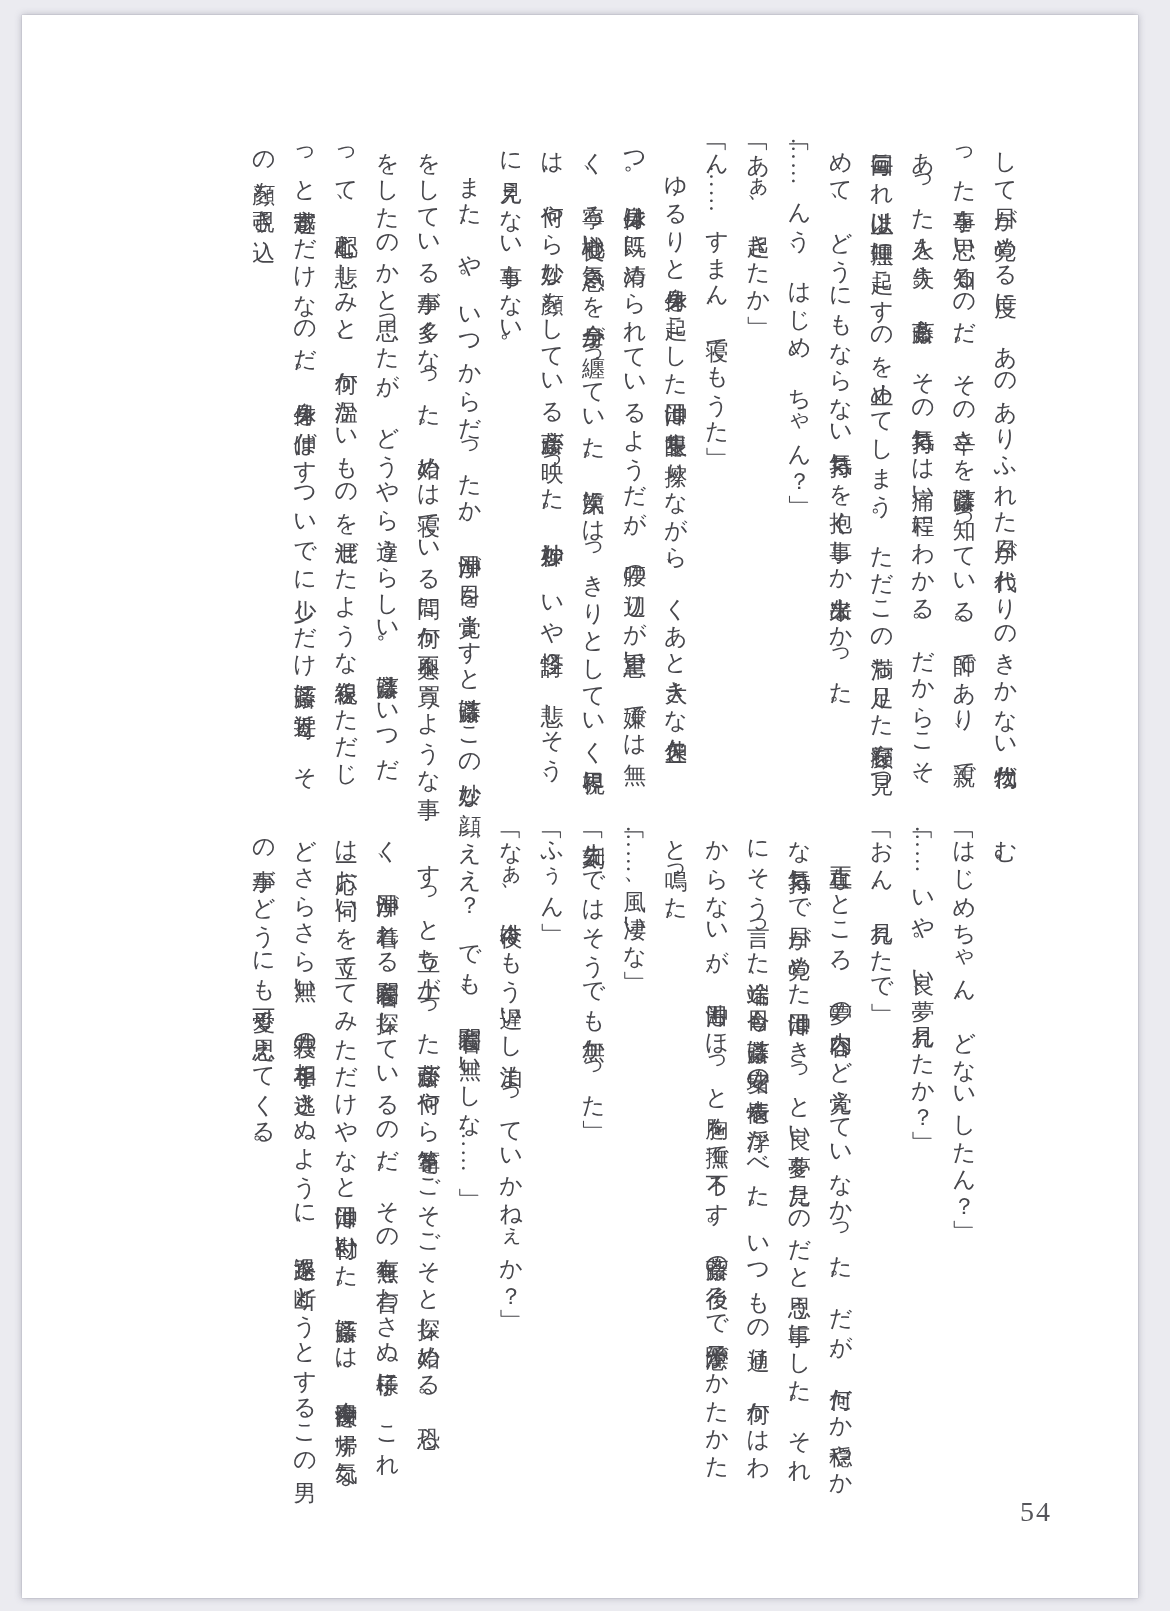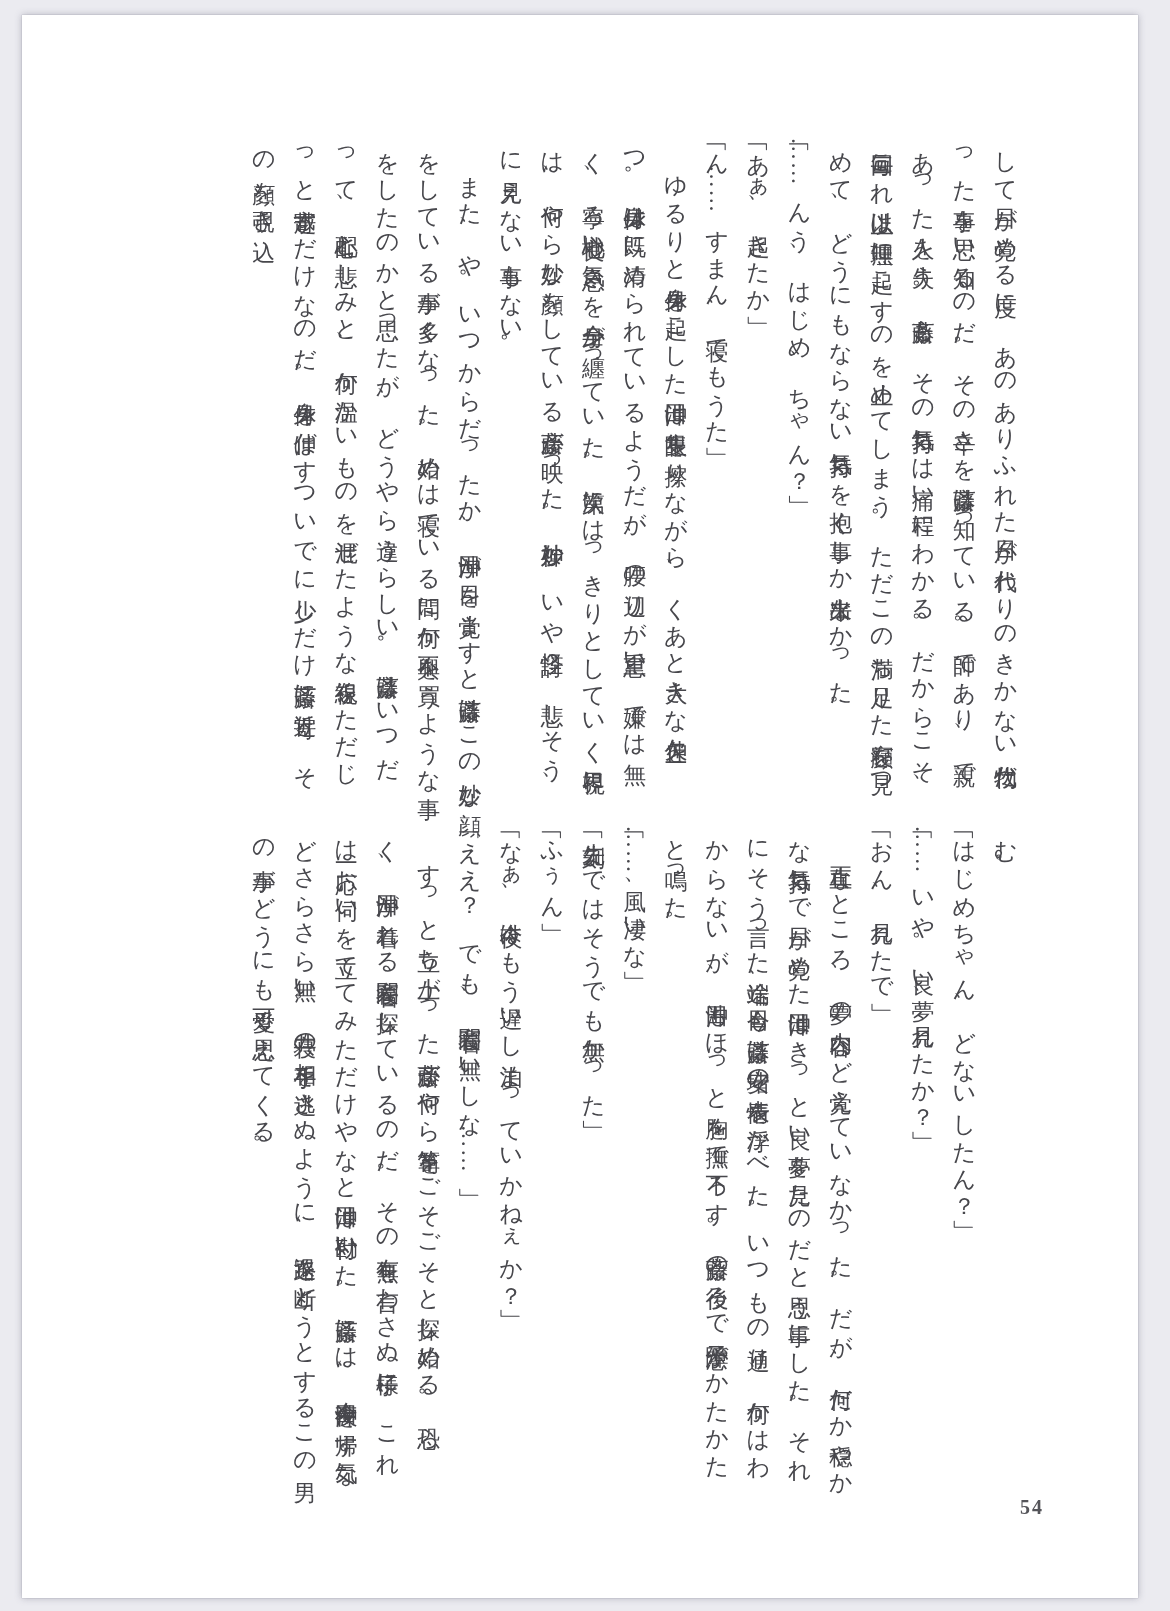--- a/index.html
+++ b/index.html
@@ -41,24 +41,23 @@
     margin: 0;
     padding: 0;
   }
   .vblock p.indent {
     text-indent: 24.4px;
   }
   .page-number {
     position: absolute;
     left: 998px;
     top: 1481px;
-    font-size: 20px;
+    font-size: 28px;
     letter-spacing: 2px;
     color: #55555a;
-    font-weight: bold;
   }
 </style>
 </head>
 <body>
 
 <div class="paper">
 
   <div class="vblock block-upper">
     <p>して目が覚める度に、あのありふれた日々が代わりのきかない代物だった事を思い知るのだ。その辛さを斎藤は知っている。師であり、親であった人を失う。斎藤も、その気持ちは痛い程にわかる。だからこそ、毎回これ以上は無理に起こすのを止めてしまう。ただこの満ち足りた寝顔を見つめて、どうにもならない気持ちを抱く事しか出来なかった。</p>
     <p>「……んう、はじめ、ちゃん？」</p>

